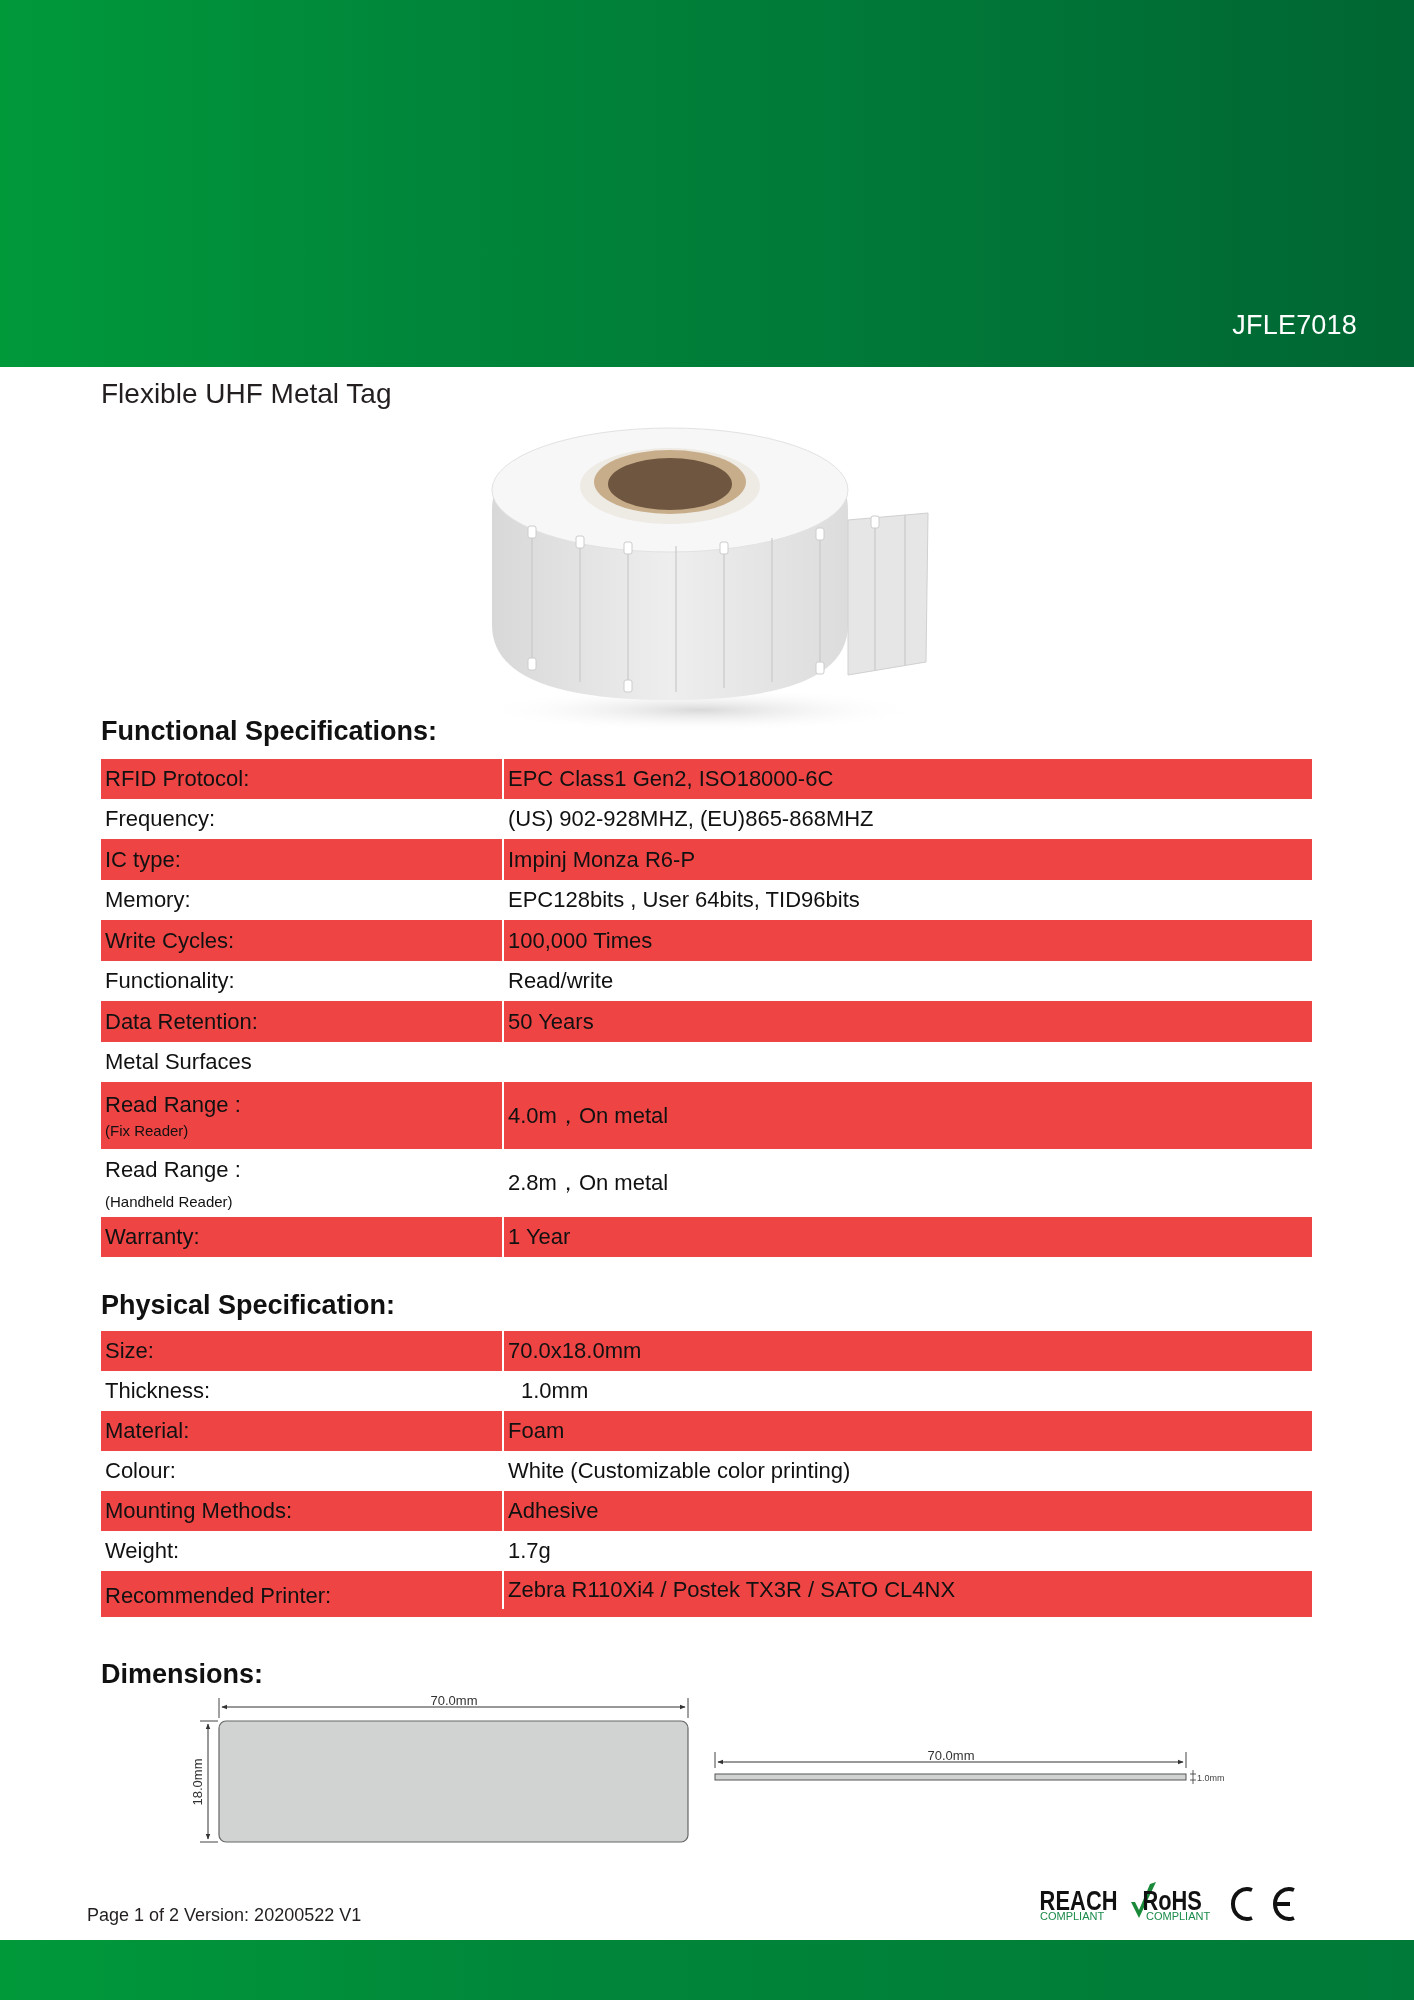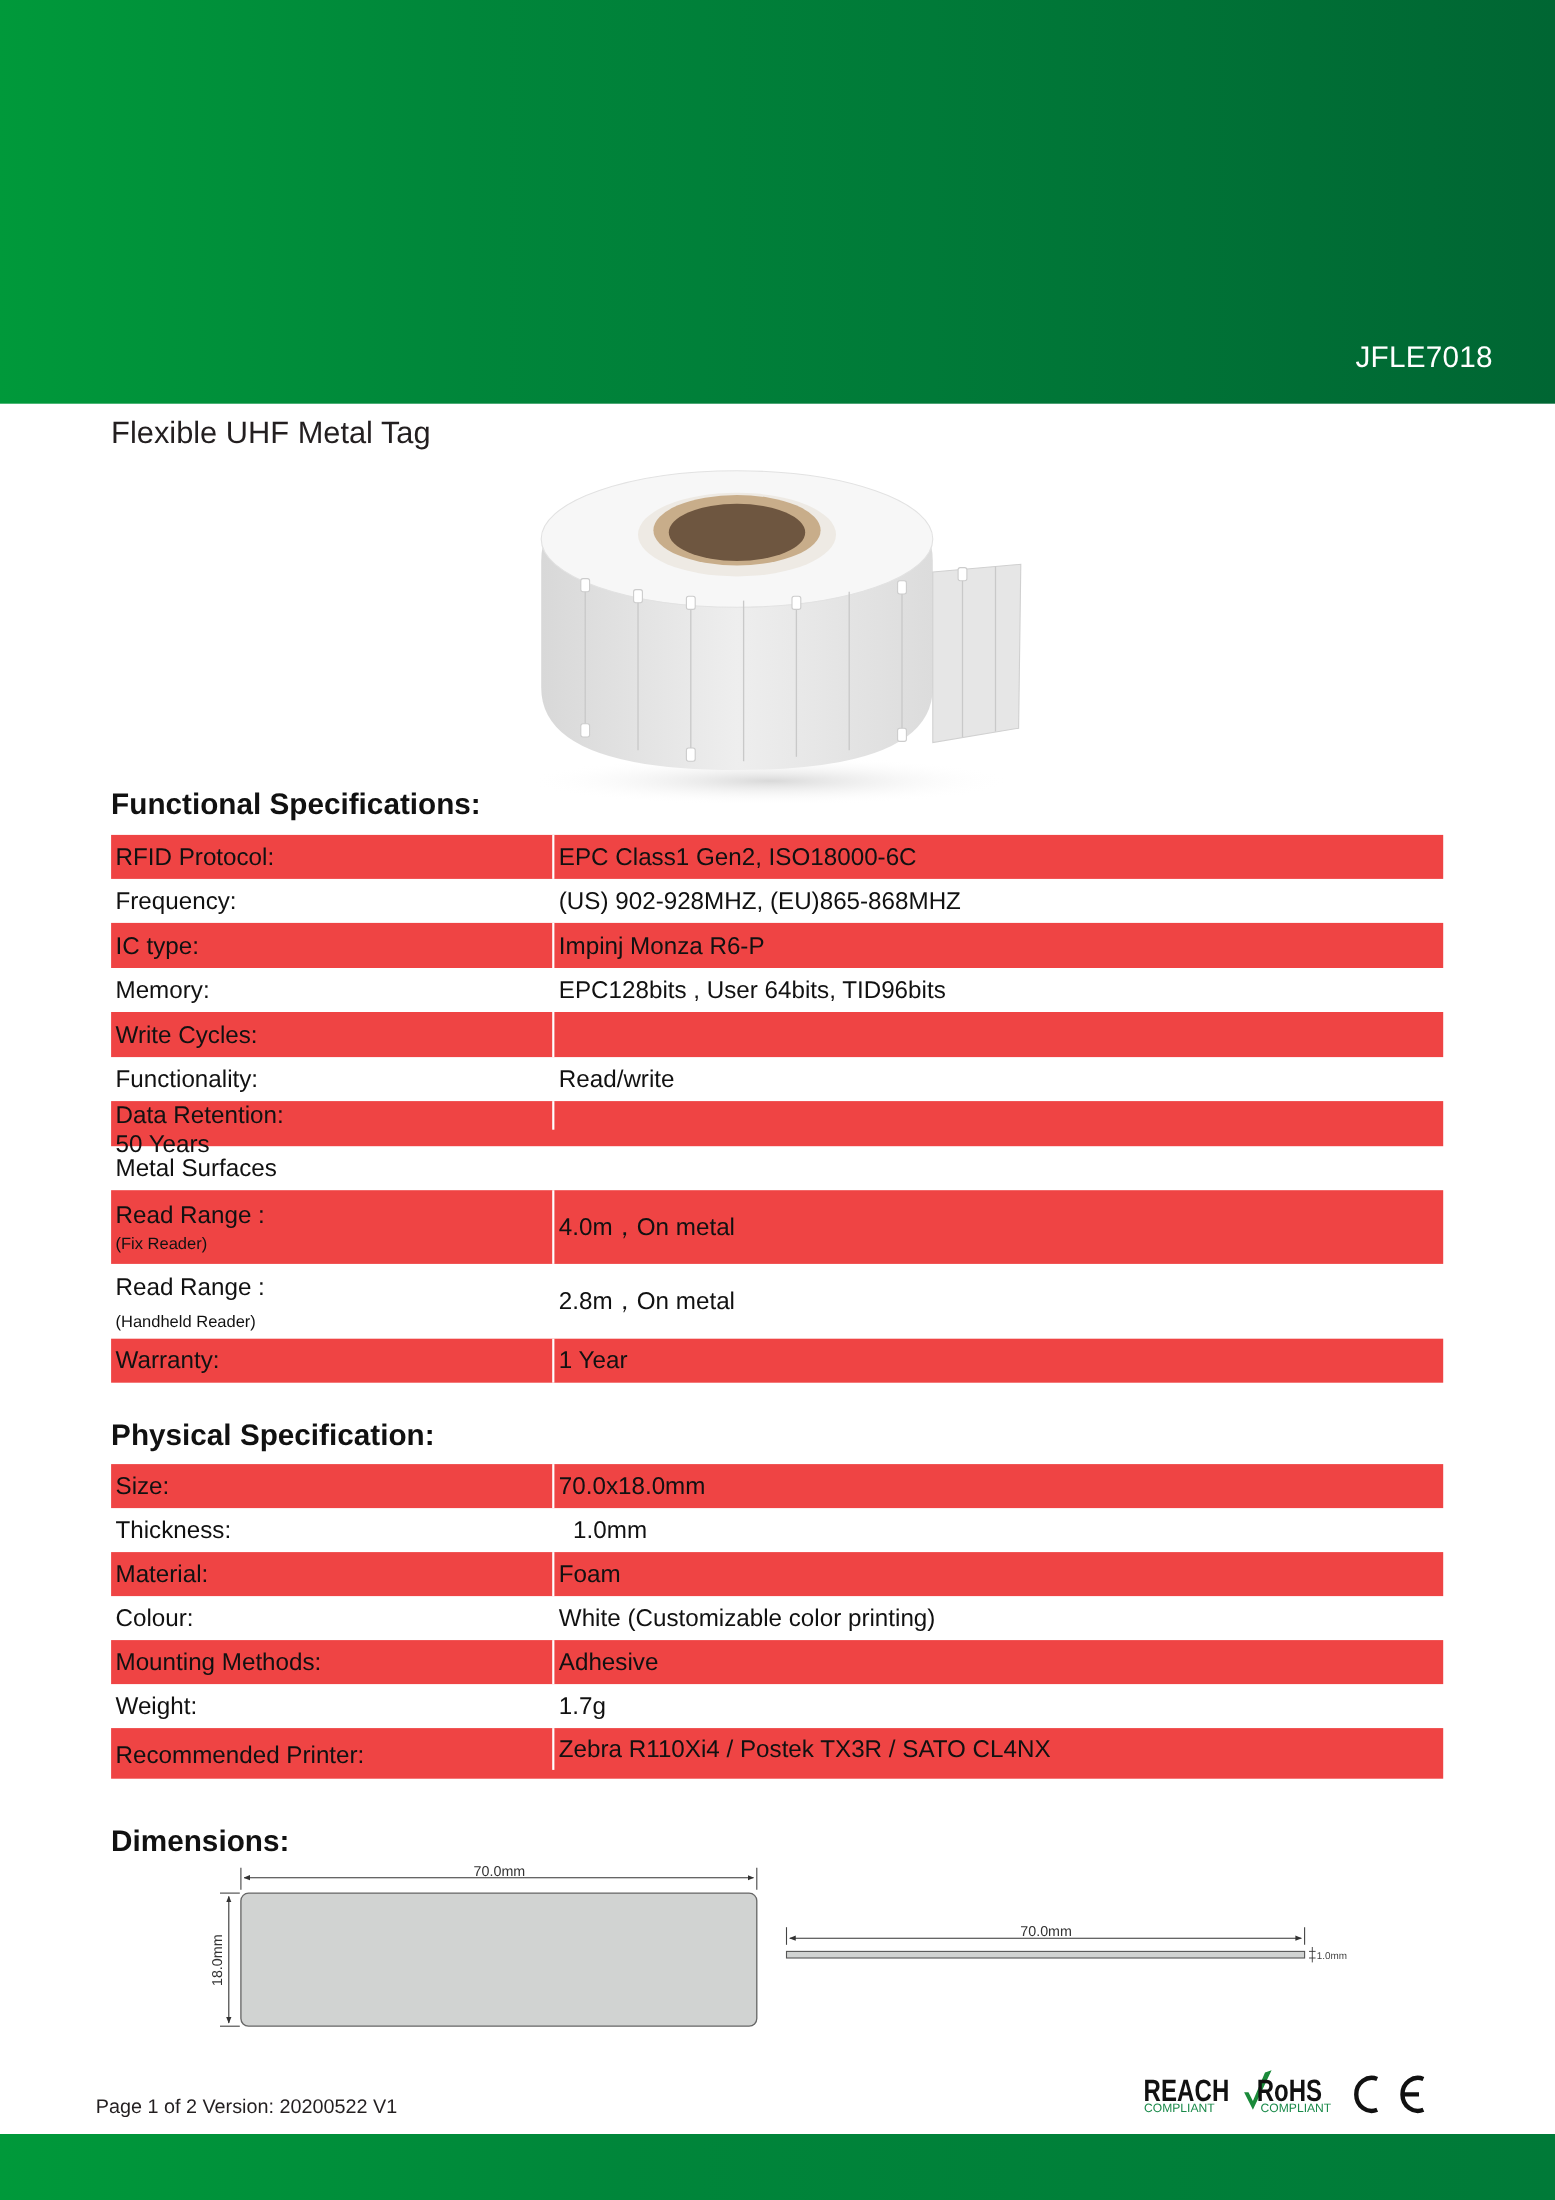--- a/index.html
+++ b/index.html
@@ -128,26 +128,27 @@
   <div class="spec-row shaded" style="height:41px;">
     <div class="label">IC type:</div>
     <div class="value">Impinj Monza R6-P</div>
   </div>
   <div class="spec-row" style="height:40px;">
     <div class="label">Memory:</div>
     <div class="value">EPC128bits , User 64bits, TID96bits</div>
   </div>
   <div class="spec-row shaded" style="height:41px;">
     <div class="label">Write Cycles:</div>
+    <div class="value">100,000 Times</div>
   </div>
   <div class="spec-row" style="height:40px;">
     <div class="label">Functionality:</div>
     <div class="value">Read/write</div>
   </div>
-  <div class="spec-row shaded" style="height:41px;flex-direction:column;">
+  <div class="spec-row shaded" style="height:41px;">
     <div class="label">Data Retention:</div>
     <div class="value">50 Years</div>
   </div>
   <div class="spec-row" style="height:40px;">
     <div class="value">Metal Surfaces</div>
   </div>
   <div class="spec-row shaded" style="height:67px;">
     <div class="label">
       <span>Read Range :</span>
       <span class="sub">(Fix Reader)</span>

